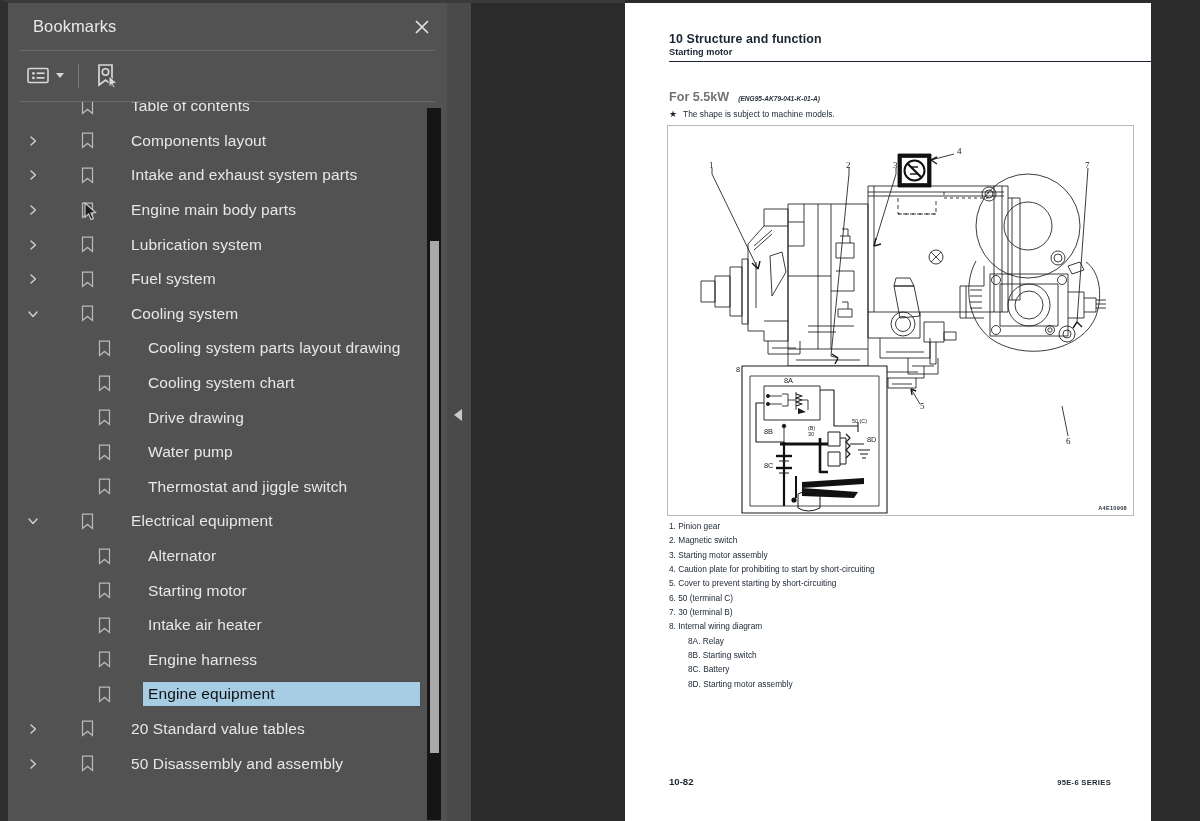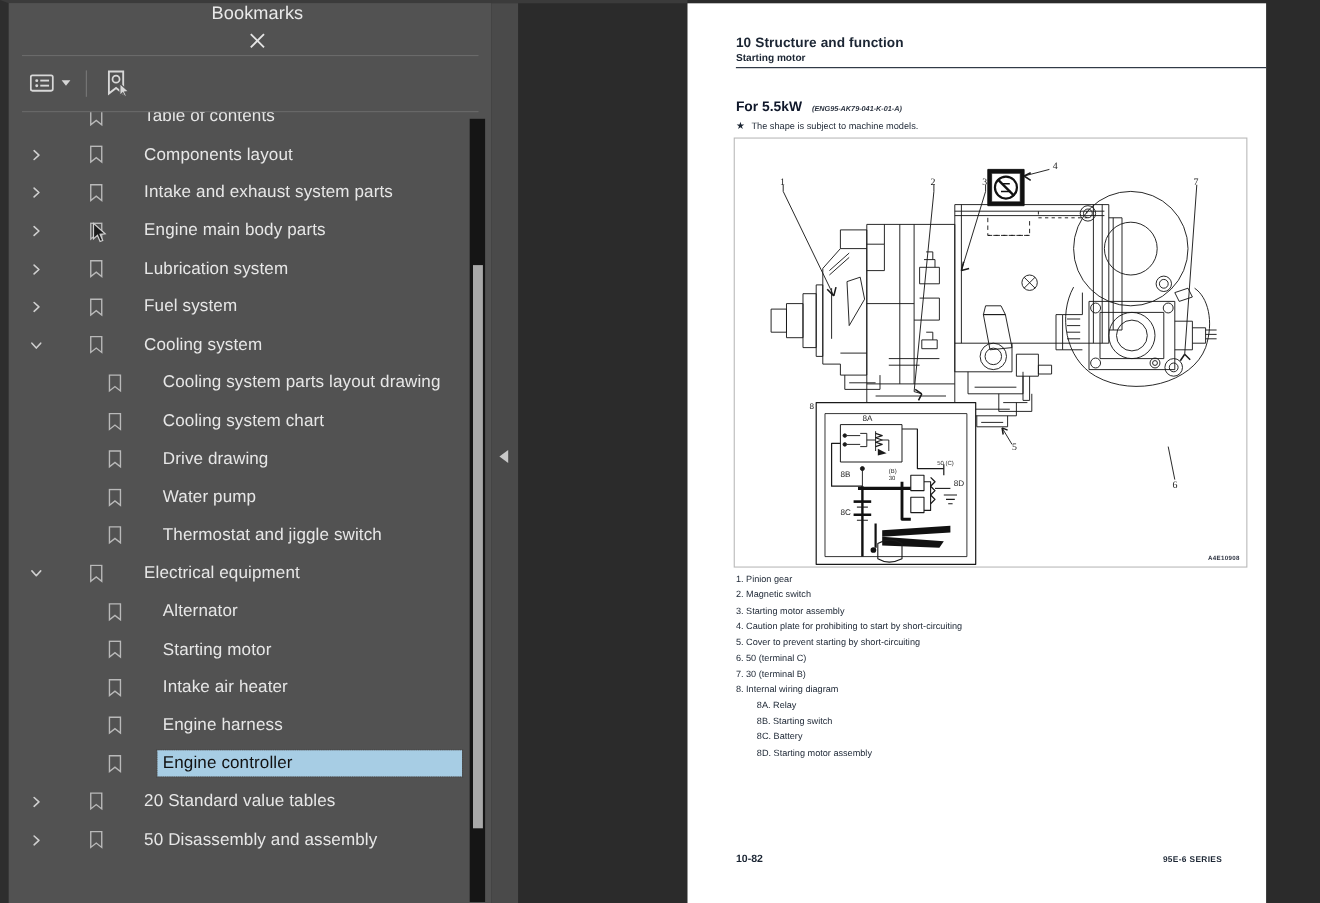--- a/index.html
+++ b/index.html
@@ -23,21 +23,20 @@
   }
   #sidebar-inner {
     position: absolute; left: 0; top: 0; right: 0; bottom: 0;
     background: #525252;
   }
   #panel-header {
     position: relative;
     height: 47px;
     display: flex; align-items: center;
     padding: 0 12px 0 25px;
-    flex-direction: column;
   }
   #panel-title {
     font-size: 16.5px; color: #e9e9e9; letter-spacing: .1px;
     flex: 1;
   }
   #close-btn {
     width: 26px; height: 26px;
     display: flex; align-items: center; justify-content: center;
     cursor: pointer;
   }
@@ -185,21 +184,21 @@
     margin-top: 1px;
   }
   #doc-head-rule {
     margin-top: 4px;
     border-bottom: 1.6px solid #1b2533;
   }
   #doc-sub {
     position: absolute; left: 44px; top: 87px;
     display: flex; align-items: baseline; gap: 9px;
   }
-  #doc-sub-title { font-size: 12.6px; font-weight: bold; color: #0f172a; }
+  #doc-sub-title { font-size: 12.6px; font-weight: bold; color: #737373; }
   #doc-sub-code { font-size: 6.6px; font-style: italic; font-weight: bold; color: #2b3340; }
   #doc-note {
     position: absolute; left: 44px; top: 106px;
     font-size: 8.4px; color: #1b2533;
     display: flex; align-items: center; gap: 6px;
   }
   #doc-note .star { font-size: 9px; line-height: 1; }
 
   #fig-box {
     position: absolute;
@@ -457,21 +456,21 @@
               </div>
               <span class="selwrap"><span class="lbl">Engine harness</span></span>
             </div>
             <div class="row depth1 selected">
               <div class="tw empty"></div>
               <div class="bm-ico">
                 <svg width="13" height="17" viewBox="0 0 13 17">
                   <path d="M1.5 1 H11.5 V15.4 L6.5 11.4 L1.5 15.4 Z" fill="none" stroke="#b9b9b9" stroke-width="1.25"></path>
                 </svg>
               </div>
-              <span class="selwrap"><span class="lbl">Engine controller</span></span>
+              <span class="selwrap"><span class="lbl">Engine equipment</span></span>
             </div>
             <div class="row depth0">
               <div class="tw">
                 <svg width="12" height="12" viewBox="0 0 12 12">
                   <path d="M4 2 L8.4 6 L4 10" fill="none" stroke="#cfcfcf" stroke-width="1.45" stroke-linecap="round" stroke-linejoin="round"></path>
                 </svg>
               </div>
               <div class="bm-ico">
                 <svg width="13" height="17" viewBox="0 0 13 17">
                   <path d="M1.5 1 H11.5 V15.4 L6.5 11.4 L1.5 15.4 Z" fill="none" stroke="#b9b9b9" stroke-width="1.25"></path>

